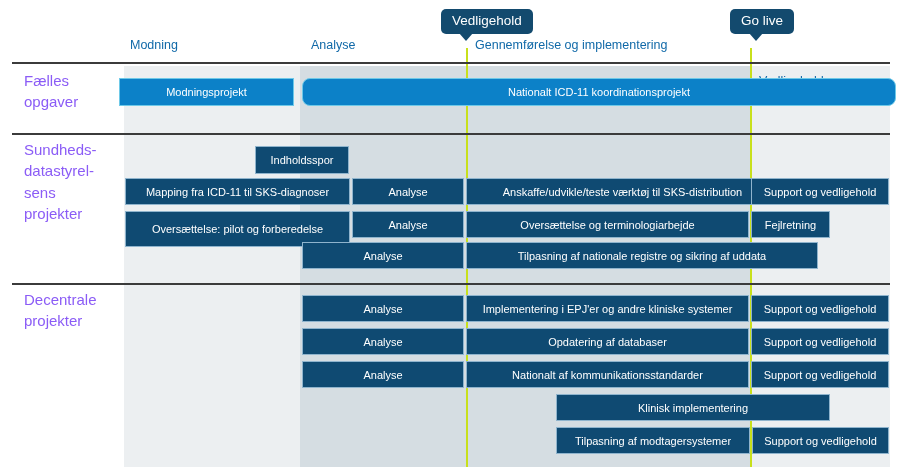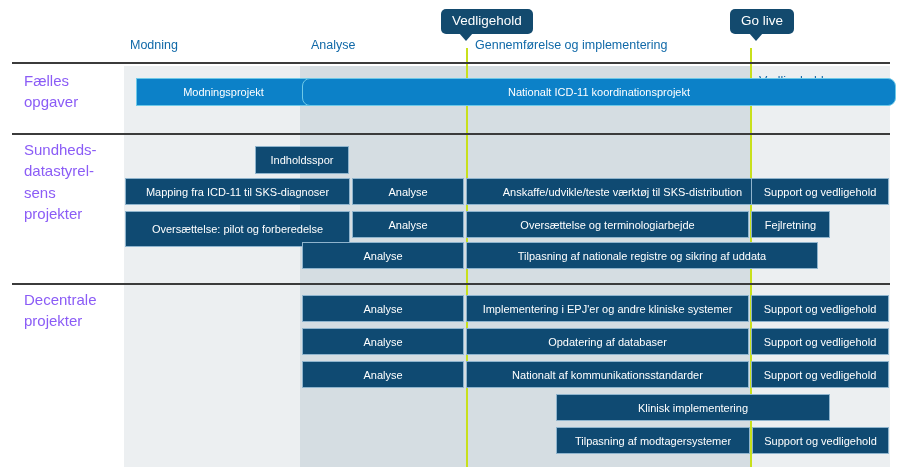--- a/index.html
+++ b/index.html
@@ -120,21 +120,21 @@
       <div>datastyrel-</div>
       <div>sens</div>
       <div>projekter</div>
     </div>
   <div class="sec-label sec-decentrale">
       <div>Decentrale</div>
       <div>projekter</div>
     </div>
 
   <div id="bars-layer">
-      <div class="bar light" style="left: 136px; top: 78px; width: 175px; height: 28px;">
+      <div class="bar light" style="left: 119px; top: 78px; width: 175px; height: 28px;">
         <span>Modningsprojekt</span>
       </div>
       <div class="bar light" style="left: 302px; top: 78px; width: 594px; height: 28px; border-radius: 8px;">
         <span>Nationalt ICD-11 koordinationsprojekt</span>
       </div>
       <div class="bar dark" style="left: 255px; top: 146px; width: 94px; height: 28px;">
         <span>Indholdsspor</span>
       </div>
       <div class="bar dark" style="left: 125px; top: 178px; width: 225px; height: 27px;">
         <span>Mapping fra ICD-11 til SKS-diagnoser</span>

